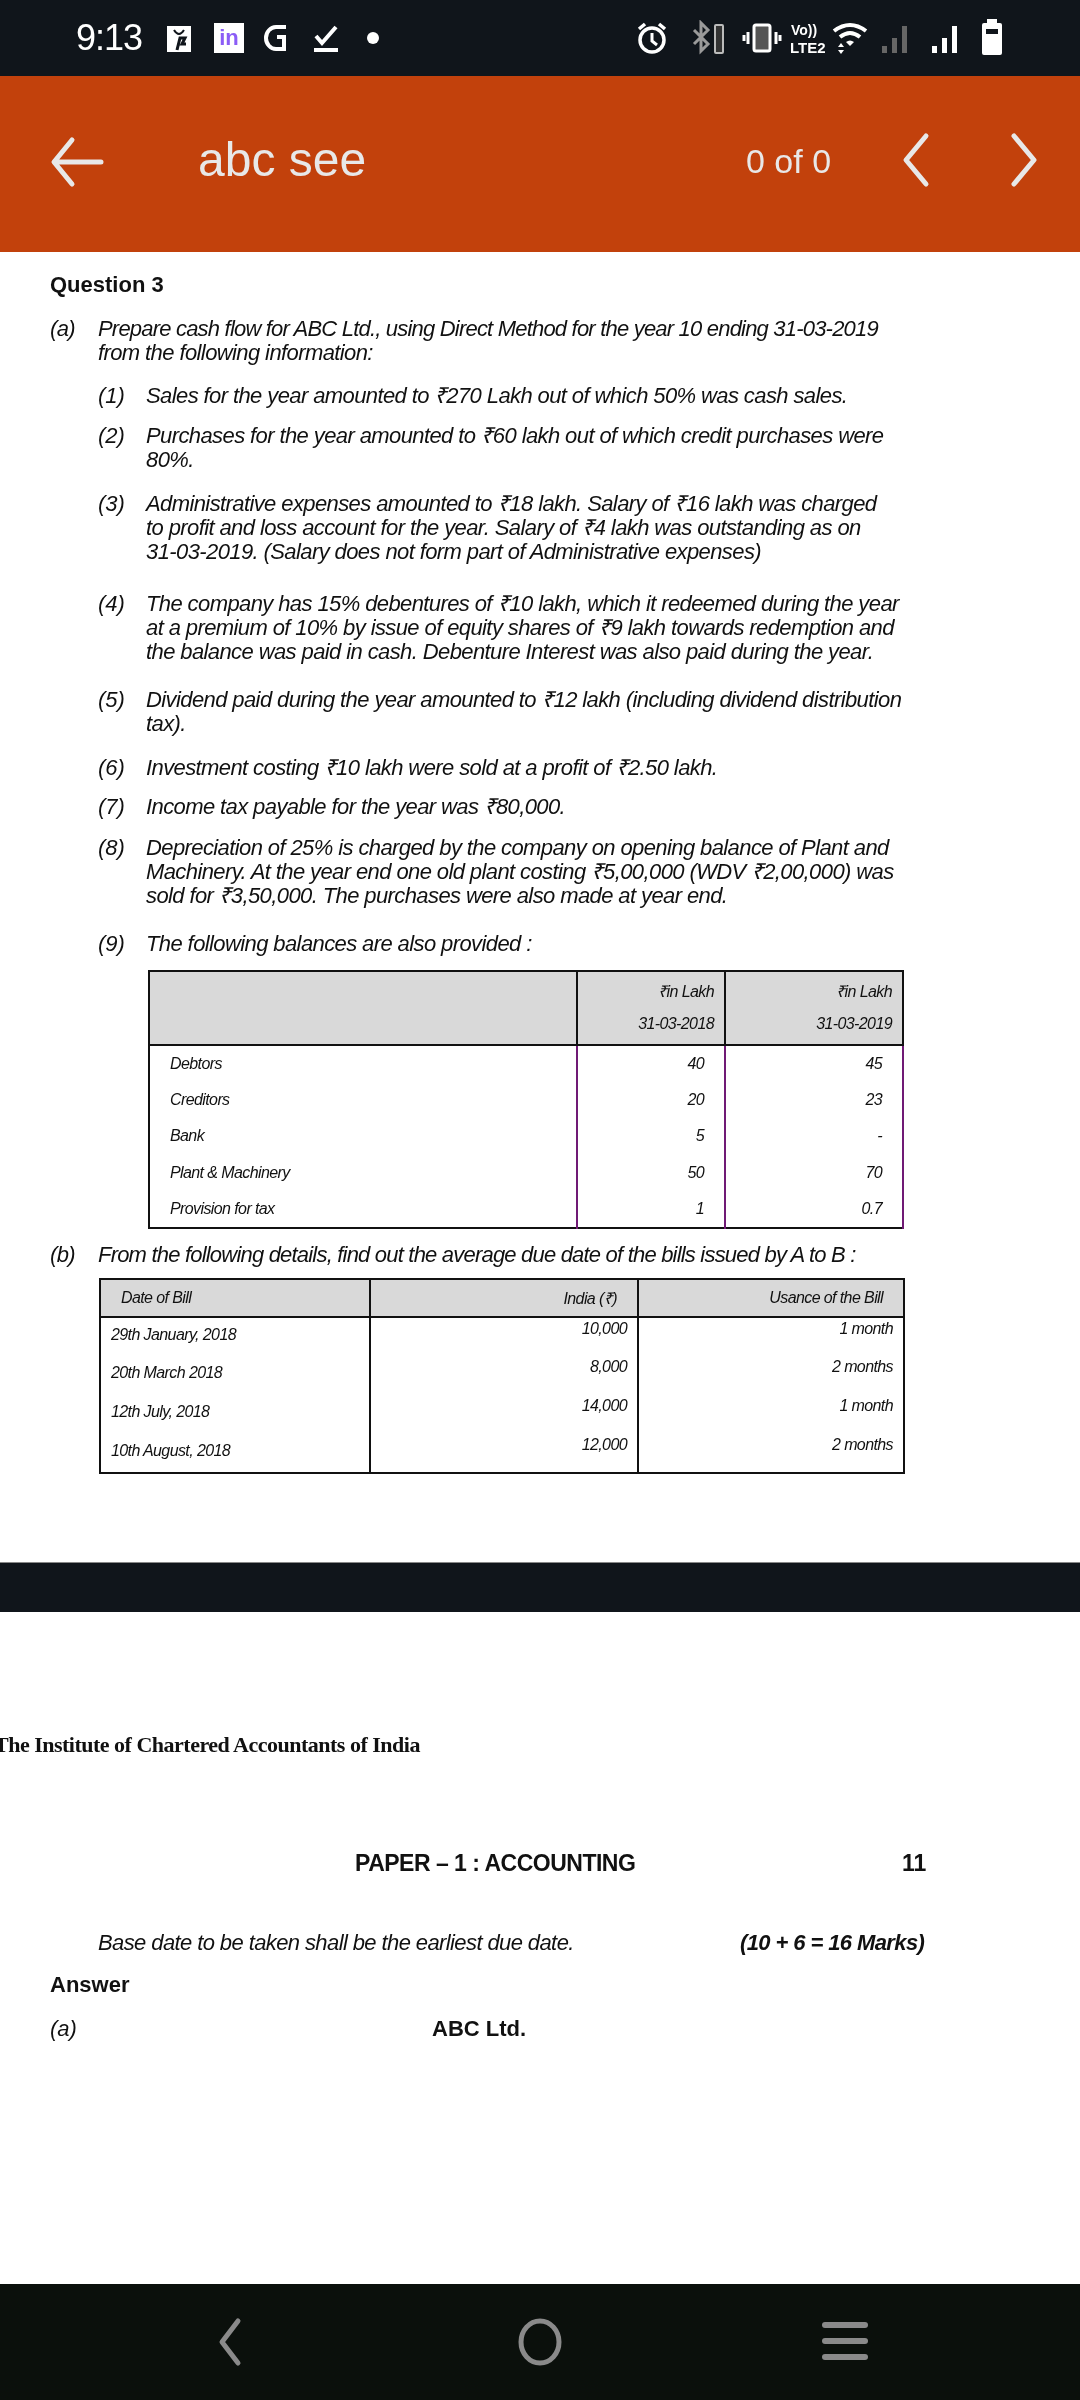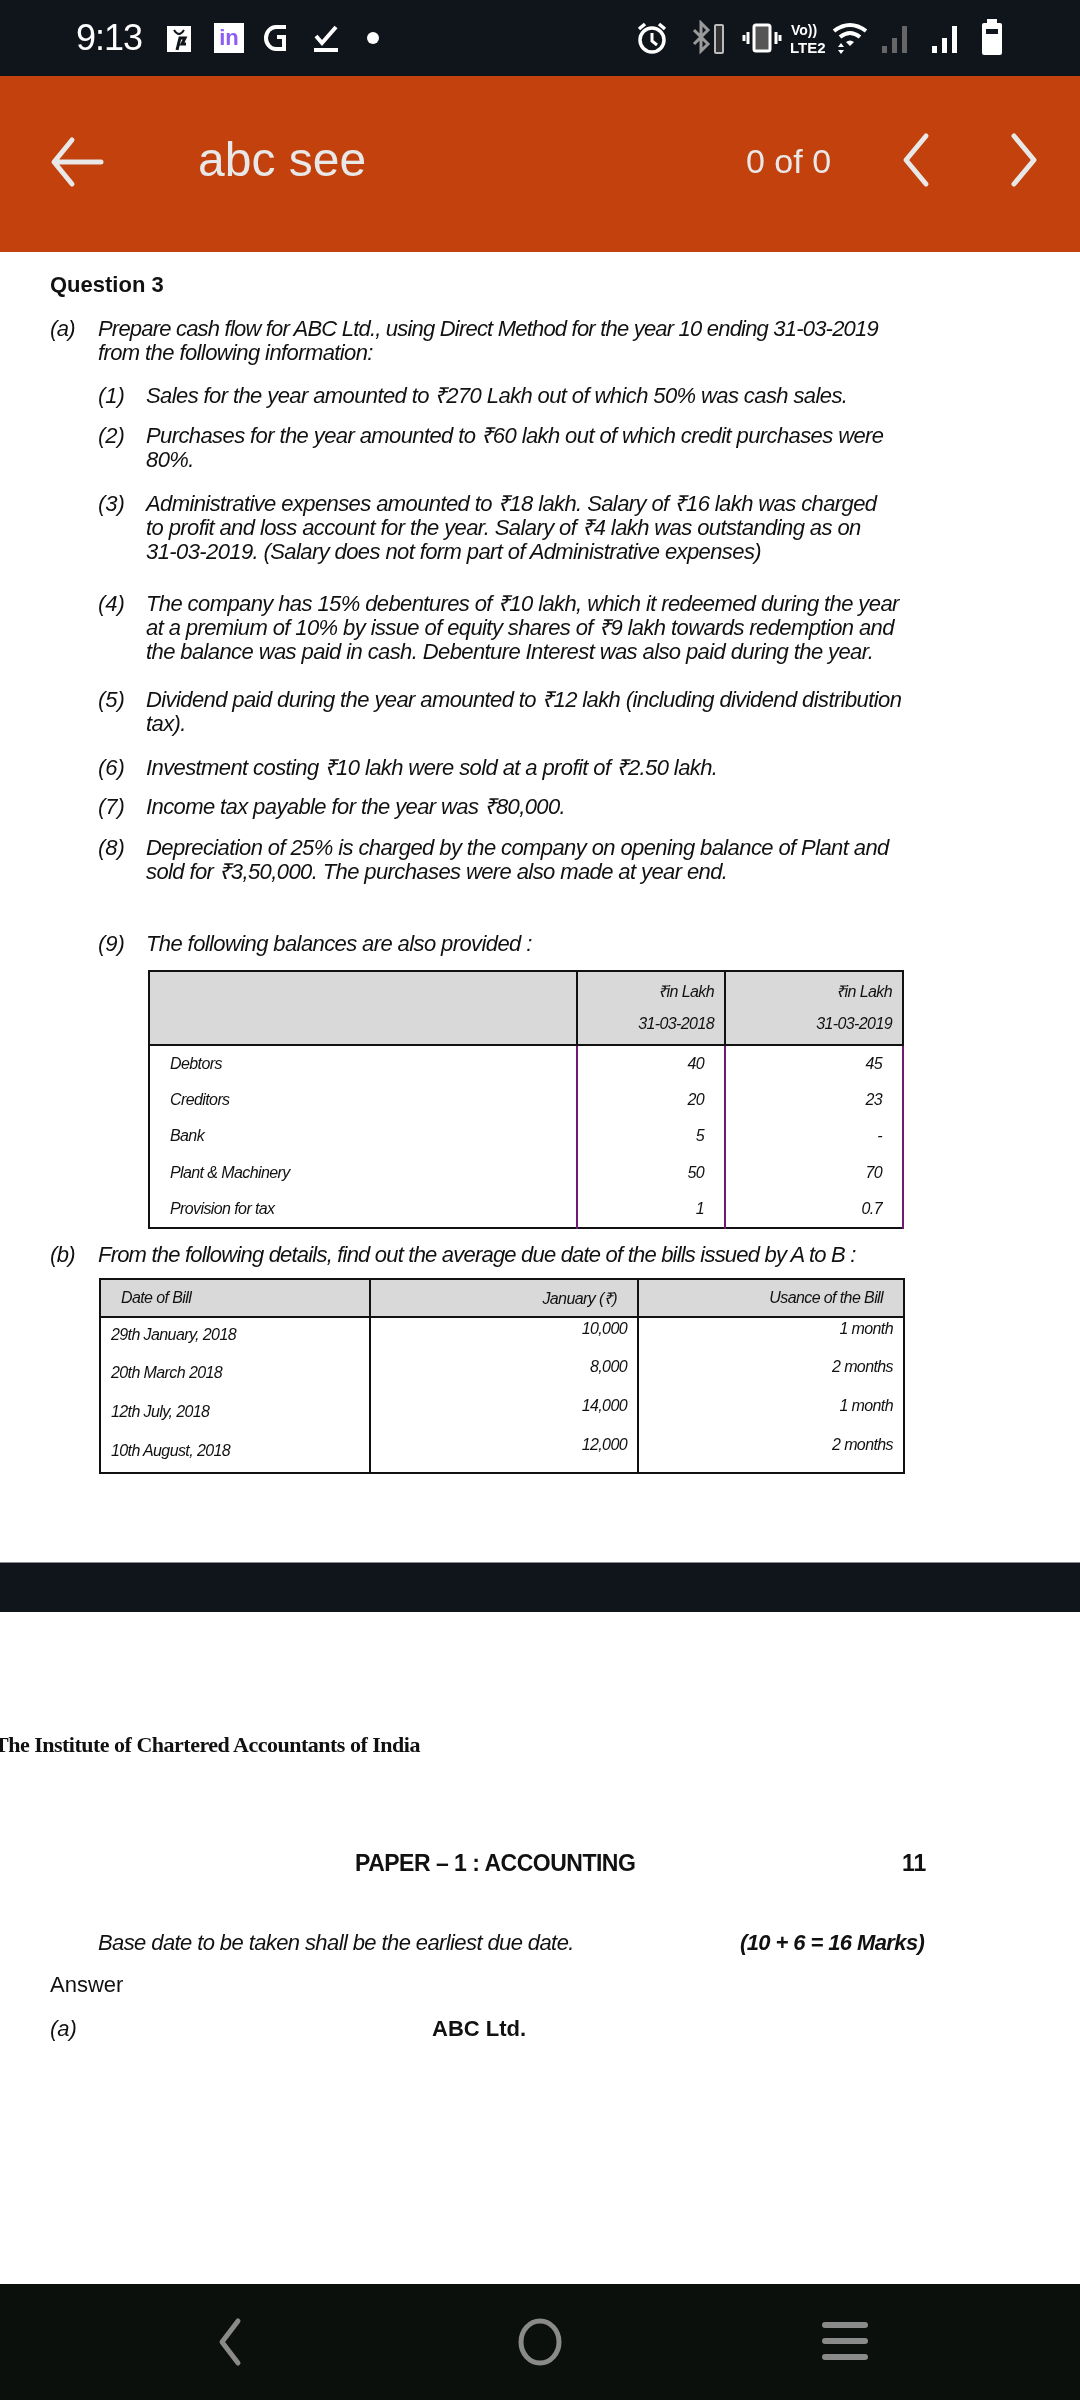--- a/index.html
+++ b/index.html
@@ -56,21 +56,21 @@
   .bal2 td { border-left: 2px solid #111; border-right: 2px solid #111; height: 39px; padding: 0 10px; vertical-align: top; padding-top: 2px; }
   .bal2 td.lbl { text-align: left; padding-top: 8px; vertical-align: top; }
   .bal2 td.v { text-align: right; }
 
   .footer-org { left: -6px; top: 1480px; font-family: "Liberation Serif", serif; font-weight: bold; font-size: 22px; letter-spacing: -0.5px; }
   .page-break { position: absolute; left: 0; top: 1562px; width: 1080px; height: 50px; background: #10151b; border-top: 1px solid #888; }
   .paper-header { left: 355px; top: 1850px; font-weight: bold; font-size: 23px; letter-spacing: -0.5px; }
   .page-num { left: 902px; top: 1850px; font-weight: bold; font-size: 23px; }
   .base-date { left: 98px; top: 1930px; font-style: italic; font-size: 22px; letter-spacing: -0.6px; }
   .marks { left: 740px; top: 1930px; font-style: italic; font-weight: bold; font-size: 22px; letter-spacing: -0.6px; }
-  .answer { left: 50px; top: 1972px; font-weight: normal; font-size: 22px; }
+  .answer { left: 50px; top: 1972px; font-weight: bold; font-size: 22px; }
   .ans-a { left: 50px; top: 2016px; font-style: italic; font-size: 22px; }
   .abc-ltd { left: 432px; top: 2016px; font-weight: bold; font-size: 22px; }
 
   
   .nav-bar { position: absolute; left: 0; top: 2284px; width: 1080px; height: 116px; background: #0b100c; }
   .nav-btn { position: absolute; top: 28px; width: 70px; height: 60px; display: flex; align-items: center; justify-content: center; cursor: pointer; }
   .nav-back { left: 195px; }
   .nav-home { left: 505px; }
   .nav-recent { left: 810px; }
 </style>
@@ -232,20 +232,21 @@
   <div class="item" style="top:543px">
     <span class="num">(7)</span>
     <div class="txt">
         <div>Income tax payable for the year was ₹80,000.</div>
       </div>
   </div>
   <div class="item" style="top:584px">
     <span class="num">(8)</span>
     <div class="txt">
         <div>Depreciation of 25% is charged by the company on opening balance of Plant and</div>
+        <div>Machinery. At the year end one old plant costing ₹5,00,000 (WDV ₹2,00,000) was</div>
         <div>sold for ₹3,50,000. The purchases were also made at year end.</div>
       </div>
   </div>
   <div class="item" style="top:680px">
     <span class="num">(9)</span>
     <div class="txt">
         <div>The following balances are also provided :</div>
       </div>
   </div>
 
@@ -292,21 +293,21 @@
     </tbody>
   </table>
 
   <div class="abs" style="left:50px;top:990px;font-style:italic;letter-spacing:-0.6px">(b)</div>
   <div class="abs" style="left:98px;top:990px;font-style:italic;letter-spacing:-0.8px">From the following details, find out the average due date of the bills issued by A to B :</div>
 
   <table class="bal bal2">
     <thead>
       <tr>
         <th class="c0">Date of Bill</th>
-        <th class="c1">January (₹)</th>
+        <th class="c1">India (₹)</th>
         <th class="c2">Usance of the Bill</th>
       </tr>
     </thead>
     <tbody>
       <tr>
           <td class="lbl">29th January, 2018</td>
           <td class="v">10,000</td>
           <td class="v">1 month</td>
         </tr>
       <tr>

